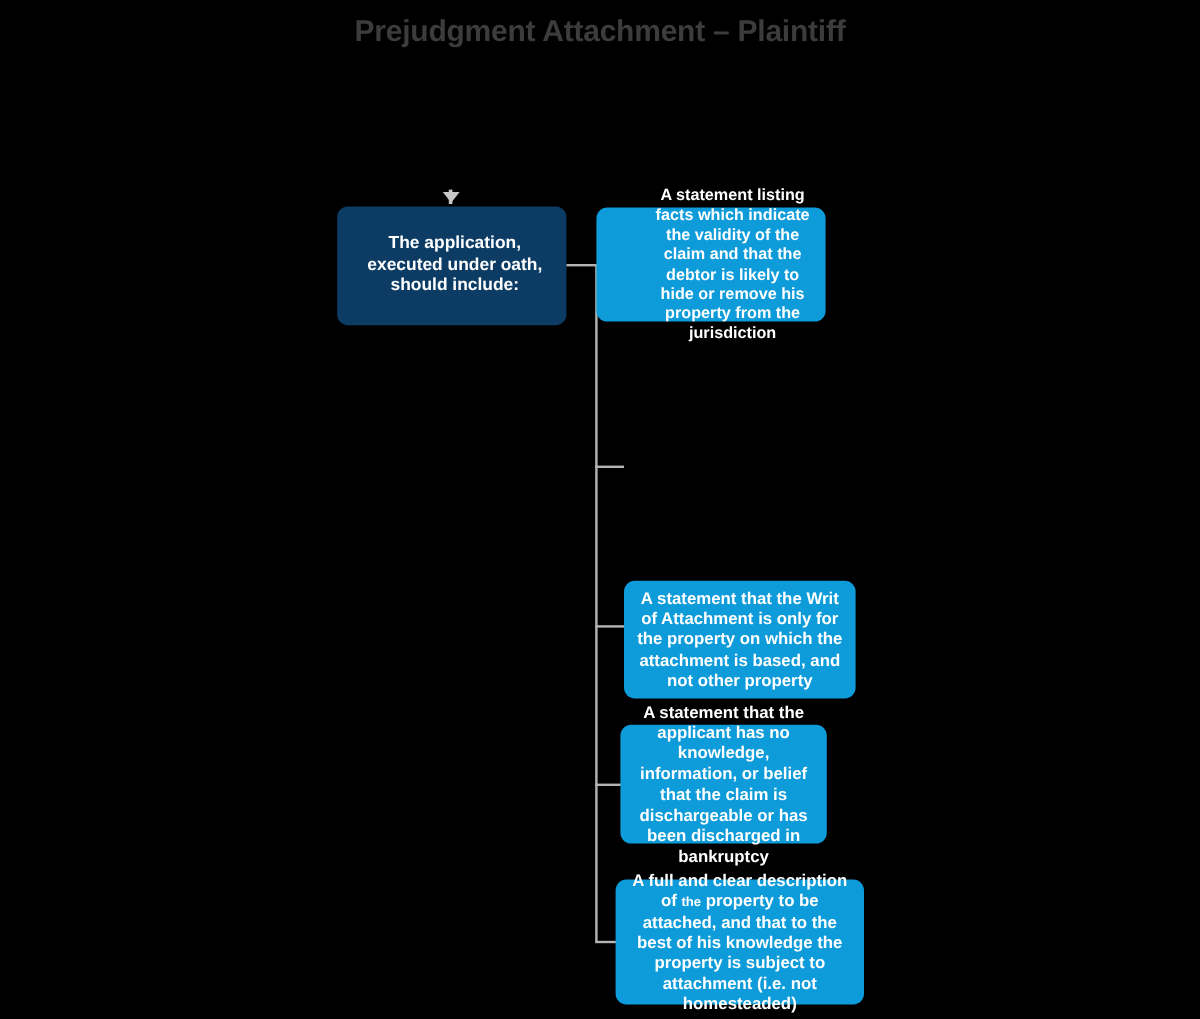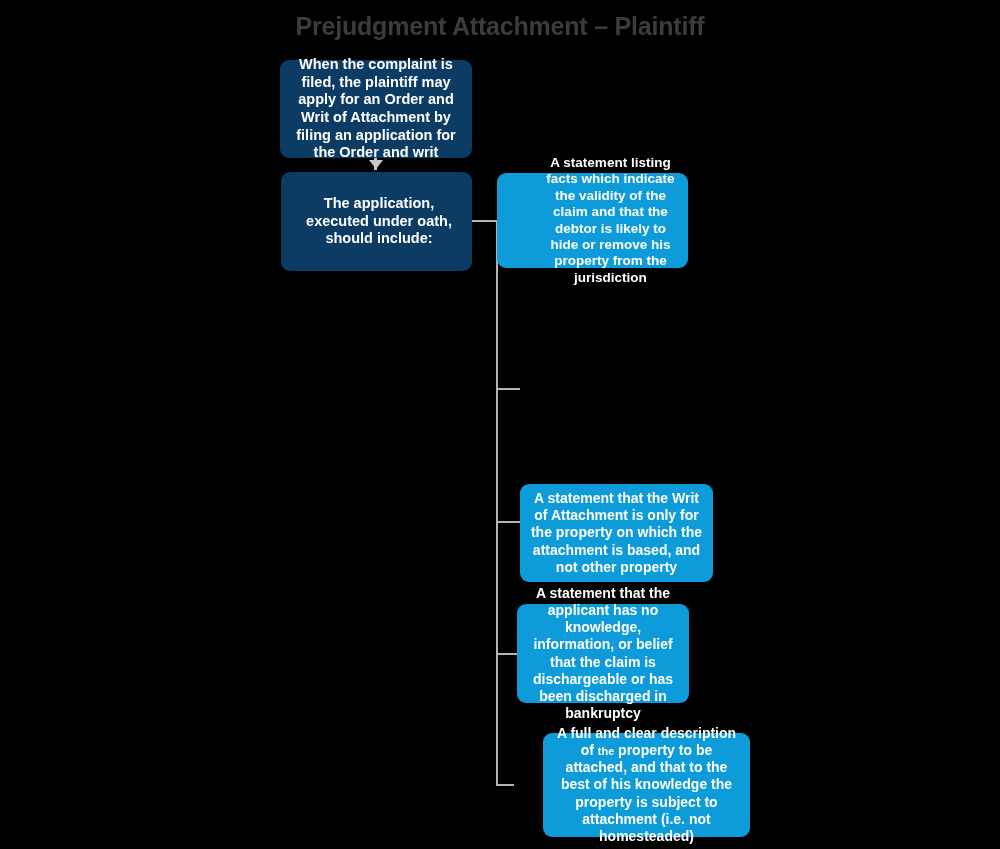--- a/index.html
+++ b/index.html
@@ -82,23 +82,20 @@
 
   .small-word { font-size: 0.78em; }
 </style>
 </head>
 <body>
 
 <div id="canvas">
 
   <div id="chart-title">Prejudgment Attachment – Plaintiff</div>
 
-  <div class="node node-navy" style="left:280px; top:60px; width:192px; height:98px; font-size:14.5px;">
-    <span class="node-text">When the complaint is filed, the plaintiff may apply for an Order and Writ of Attachment by filing an application for the Order and writ</span>
-  </div>
 
   <div id="arrow-stem" style="left:374px; top:158px; height:12px;"></div>
   <div id="arrow-head" style="left:369px; top:160px;"></div>
 
   <div class="node node-navy" style="left:281px; top:172px; width:191px; height:99px; font-size:14.5px;padding-left:12px;">
     <span class="node-text">The application, executed under oath, should include:</span>
   </div>
 
   <div class="conn conn-h" style="left:472px; top:220px; width:26px;"></div>
 
@@ -120,19 +117,19 @@
 
 
   <div class="node node-blue" style="left:520px; top:484px; width:193px; height:98px; font-size:14px;">
     <span class="node-text">A statement that the Writ of Attachment is only for the property on which the attachment is based, and not other property</span>
   </div>
 
   <div class="node node-blue" style="left:517px; top:604px; width:172px; height:99px; font-size:14px;">
     <span class="node-text">A statement that the applicant has no knowledge, information, or belief that the claim is dischargeable or has been discharged in bankruptcy</span>
   </div>
 
-  <div class="node node-blue" style="left:543px; top:733px; width:207px; height:104px; font-size:14px;">
+  <div class="node node-blue" style="left:513px; top:733px; width:207px; height:104px; font-size:14px;">
     <span class="node-text">
       <span>A full and clear description of</span><span>&nbsp;</span><span class="small-word">the</span><span>&nbsp;</span><span>property to be attached, and that to the best of his knowledge the property is subject to attachment (i.e. not homesteaded)</span>
     </span>
   </div>
 
 </div>
 
 </body></html>

